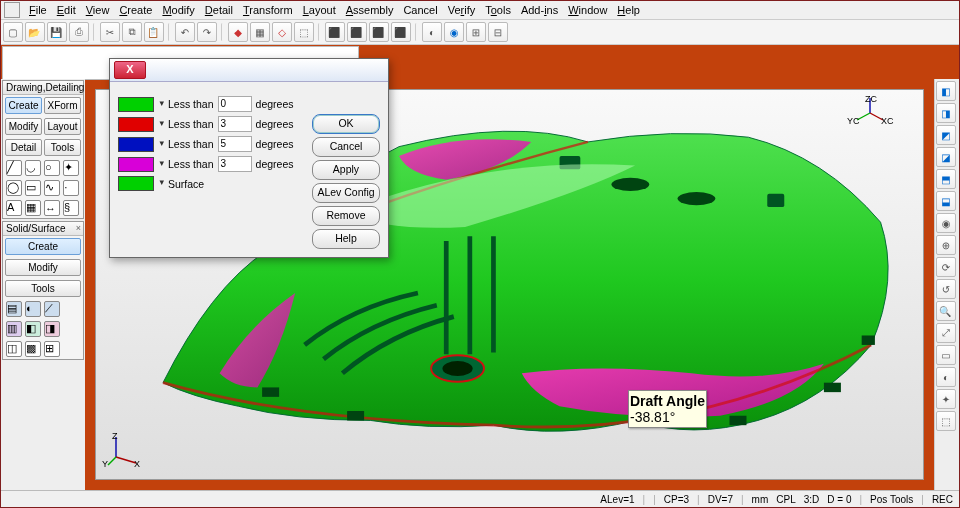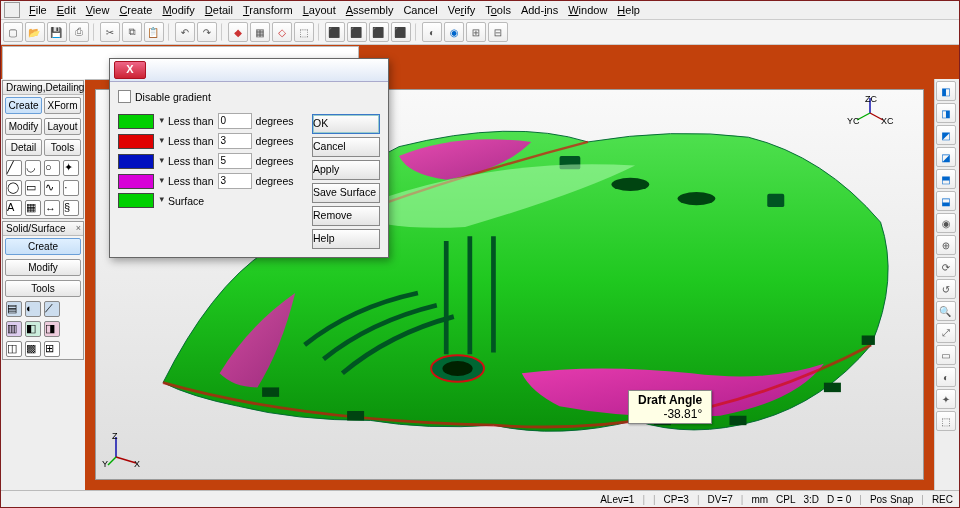--- a/index.html
+++ b/index.html
@@ -19,39 +19,39 @@
 .panel .title .x{position:absolute;right:2px;top:1px;font-size:9px;color:#666}
 .tabrow{display:flex;gap:2px;padding:2px}
 .tab{flex:1;font-size:10px;padding:2px 2px;border:1px solid #999;background:linear-gradient(#fff,#e6e6e6);text-align:center;border-radius:2px;cursor:default}
 .tab.act{background:linear-gradient(#e0f0ff,#c8e0f8);border-color:#6a9fd8}
 .iconrow{display:flex;gap:3px;padding:2px 3px;flex-wrap:wrap}
 .ic{width:14px;height:14px;border:1px solid #888;background:#fff;border-radius:2px}
 .viewport{flex:1;position:relative;background:linear-gradient(#f9f9f9,#dedede);border:1px solid #999;margin:10px}
 .triad{position:absolute;font-size:9px}
 .triad.tr{right:36px;top:6px}
 .triad.bl{left:10px;bottom:10px}
-.draft-label{position:absolute;left:532px;top:300px;background:#ffffe6;border:1px solid #888;padding:2px 9px;font-size:12px;text-align:right;box-shadow:1px 1px 2px rgba(0,0,0,.3)}
+.draft-label{position:absolute;left:532px;top:300px;background:#ffffe6;border:1px solid #888;padding:2px 1px;font-size:14px;text-align:left;box-shadow:1px 1px 2px rgba(0,0,0,.3)}
 .rtool{width:22px;display:flex;flex-direction:column;gap:2px;padding:2px 1px;background:#eee;border-left:1px solid #ccc}
 .rtool .tb{width:18px;height:18px}
 .dialog{position:absolute;left:108px;top:57px;width:278px;background:#f0f0f0;border:1px solid #666;box-shadow:2px 3px 8px rgba(0,0,0,.35);z-index:50}
 .dlg-title{height:22px;background:linear-gradient(#fff,#dfe8f6);border-bottom:1px solid #aac;display:flex;align-items:center;padding:0 4px;font-size:11px}
 .dlg-title .t{flex:1}
 .dlg-close{width:30px;height:16px;background:linear-gradient(#e68,#c23);color:#fff;text-align:center;border-radius:2px;font-weight:bold;line-height:15px;border:1px solid #a12}
 .dlg-body{padding:8px;display:flex;gap:6px}
 .dlg-left{flex:1}
 .dlg-row{display:flex;align-items:center;gap:4px;margin-bottom:4px;font-size:10.5px}
 .chk{width:11px;height:11px;border:1px solid #888;background:#fff}
 .cfg-dd{width:80px;height:15px;border:1px solid #888;background:#fff;position:relative}
 .cfg-dd:after{content:"▾";position:absolute;right:2px;top:0;font-size:9px;color:#555}
 .clr{width:34px;height:13px;border:1px solid #444;position:relative}
 .clr:after{content:"▾";position:absolute;right:-11px;top:0;font-size:9px;color:#333}
 .clr-wrap{width:46px;display:flex}
 .num{width:28px;height:14px;border:1px solid #aaa;background:#fff;font-size:10px;padding:0 2px;line-height:14px}
 .dlg-right{display:flex;flex-direction:column;gap:3px;width:68px;padding-top:24px}
-.btn{height:18px;border:1px solid #888;background:linear-gradient(#fefefe,#e4e4e4);border-radius:0;font-size:10.5px;text-align:left;line-height:17px;cursor:default}
+.btn{height:18px;border:1px solid #888;background:linear-gradient(#fefefe,#e4e4e4);border-radius:8px;font-size:10.5px;text-align:center;line-height:17px;cursor:default}
 .btn.def{border:1px solid #3a78c8;box-shadow:0 0 0 1px #9cc inset}
 .status{position:absolute;left:0;right:0;bottom:0;height:16px;background:#f0f0f0;border-top:1px solid #bbb;display:flex;align-items:center;font-size:10px;justify-content:flex-end;gap:8px;padding:0 6px}
 .status .sep{color:#aaa}
 .axis line{stroke-width:1.4}
 </style>
 </head>
 <body>
 
 <div class="app">
 
@@ -261,24 +261,20 @@
       <div class="tb">⬚</div>
     </div>
   </div>
 
   <div class="dialog">
     <div class="dlg-title">
       <div class="dlg-close">X</div>
     </div>
     <div class="dlg-body">
       <div class="dlg-left">
-        <div class="dlg-row">
-          <div class="chk"></div>
-          <span>Disable gradient</span>
-        </div>
         <div style="height:6px"></div>
         <div id="rows">
             <div class="dlg-row">
               <div class="clr-wrap">
                 <div class="clr" style="background:#00d000"></div>
               </div>
               <span>Less than</span>
               <div class="num">0</div>
               <span>degrees</span>
             </div>
@@ -311,37 +307,37 @@
           <div class="clr-wrap">
               <div class="clr" style="background:#00d000"></div>
             </div>
           <span>Surface</span>
         </div>
       </div>
       <div class="dlg-right">
         <div class="btn def">OK</div>
         <div class="btn">Cancel</div>
         <div class="btn">Apply</div>
-        <div class="btn">Save Surface</div>
+        <div class="btn">ALev Config</div>
         <div class="btn">Remove</div>
         <div class="btn">Help</div>
       </div>
     </div>
   </div>
 
   <div class="status">
     <span>ALev=1</span>
       <span class="sep">|</span>
       <span class="sep">|</span>
     <span>CP=3</span>
       <span class="sep">|</span>
     <span>DV=7</span>
       <span class="sep">|</span>
     <span>mm</span>
     <span>CPL</span>
     <span>3:D</span>
     <span>D = 0</span>
       <span class="sep">|</span>
-    <span>Pos Snap</span>
+    <span>Pos Tools</span>
       <span class="sep">|</span>
     <span>REC</span>
   </div>
 </div>
 
 </body></html>

